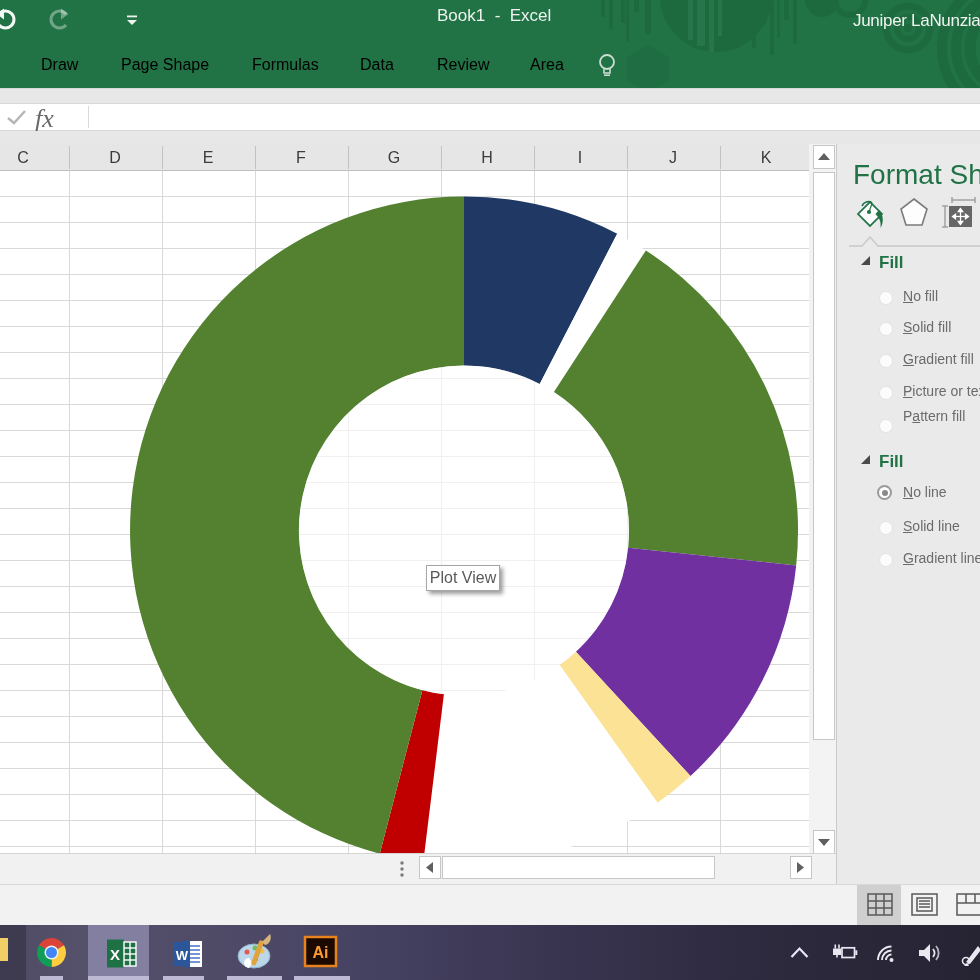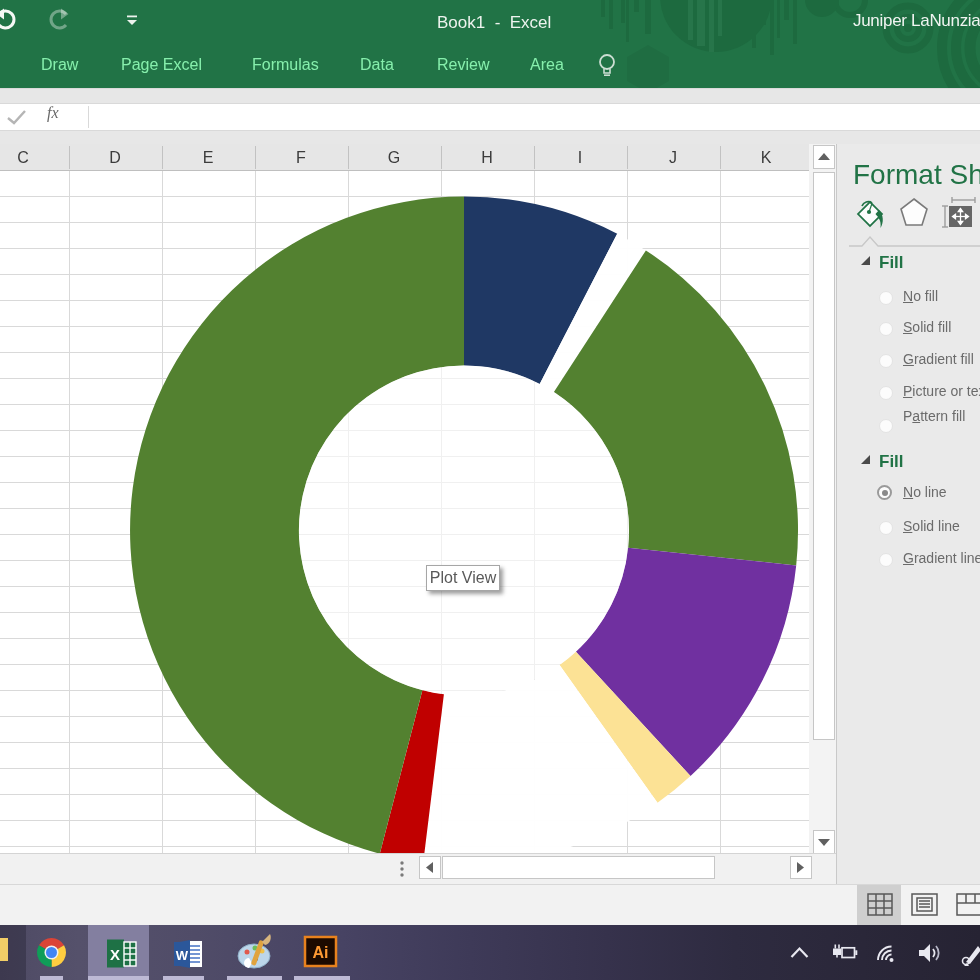--- a/index.html
+++ b/index.html
@@ -1,30 +1,30 @@
 <!DOCTYPE html>
 <html><head>
 <meta charset="utf-8">
 <style>
 * { margin:0; padding:0; box-sizing:border-box; }
 html,body { width:980px; height:980px; overflow:hidden; font-family:"Liberation Sans", sans-serif; }
 #stage { position:relative; width:980px; height:980px; background:#fff; }
 .abs { position:absolute; }
 
 #greentop { left:0; top:0; width:980px; height:88px; background:#217346; }
-.tab { position:absolute; top:56px; color:#86efac; font-size:16px; white-space:nowrap; }
-#titletext { position:absolute; top:13px; left:437px; color:#EDF3EE; font-size:17px; }
+.tab { position:absolute; top:56px; color:#000000; font-size:16px; white-space:nowrap; }
+#titletext { position:absolute; top:6px; left:437px; color:#EDF3EE; font-size:17px; }
 #username { position:absolute; top:11px; left:853px; color:#F0F4F1; font-size:17px; white-space:nowrap; letter-spacing:-0.3px; }
 #tellme { position:absolute; top:55px; left:621px; color:#CCDED3; font-size:17px; white-space:nowrap; }
 
 #band1 { left:0; top:88px; width:980px; height:15px; background:#E7E7E7; border-top:1px solid #DADADA; }
 #frow { left:0; top:103px; width:980px; height:28px; background:#FFFFFF; border-top:1px solid #D9D9D9; border-bottom:1px solid #D9D9D9; }
 #band2 { left:0; top:131px; width:980px; height:13px; background:#E7E7E7; }
 #fxdiv { left:88px; top:106px; width:1px; height:22px; background:#D9D9D9; }
-#fx { left:47px; top:104px; font-family:"Liberation Serif", serif; font-style:italic; font-size:16px; color:#696969; }
+#fx { left:35px; top:104px; font-family:"Liberation Serif", serif; font-style:italic; font-size:26px; color:#696969; }
 
 #grid { left:0; top:171px; width:809px; height:682px; background:#FFFFFF;
   background-image:
     repeating-linear-gradient(to right, transparent 0px, transparent 92px, #D9D9D9 92px, #D9D9D9 93px),
     repeating-linear-gradient(to bottom, transparent 0px, transparent 25px, #D9D9D9 25px, #D9D9D9 26px);
   background-position:-23px 0px, 0px 0px; }
 #chead { left:0; top:144px; width:809px; height:27px; background:#E6E6E6; border-bottom:1px solid #BFBFBF; }
 .cl { position:absolute; top:5px; font-size:16px; color:#3C3C3C; width:30px; text-align:center; }
 .csep { position:absolute; top:2px; width:1px; height:23px; background:#C2C2C2; }
 
@@ -99,21 +99,21 @@
       <rect x="127" y="15.5" width="10" height="1.8" fill="#EDF3EE"></rect>
       <polygon points="127,20 137,20 132,25" fill="#EDF3EE"></polygon>
 
       <circle cx="607" cy="62" r="7" fill="none" stroke="#CCDED3" stroke-width="1.8"></circle>
       <path d="M 604 69 L 604 73 L 610 73 L 610 69" fill="none" stroke="#CCDED3" stroke-width="1.6"></path>
       <rect x="604" y="74.4" width="6" height="1.6" fill="#CCDED3"></rect>
     </svg>
     <div id="titletext">Book1&nbsp; -&nbsp; Excel</div>
     <div id="username">Juniper LaNunziata</div>
     <div class="tab" style="left:41px">Draw</div>
-    <div class="tab" style="left:121px">Page Excel</div>
+    <div class="tab" style="left:121px">Page Shape</div>
     <div class="tab" style="left:252px">Formulas</div>
     <div class="tab" style="left:360px">Data</div>
     <div class="tab" style="left:437px">Review</div>
     <div class="tab" style="left:530px">Area</div>
   </div>
 
   <div class="abs" id="band1"></div>
   <div class="abs" id="frow"></div>
   <div class="abs" id="fxdiv"></div>
   <div class="abs" id="fx">fx</div>

